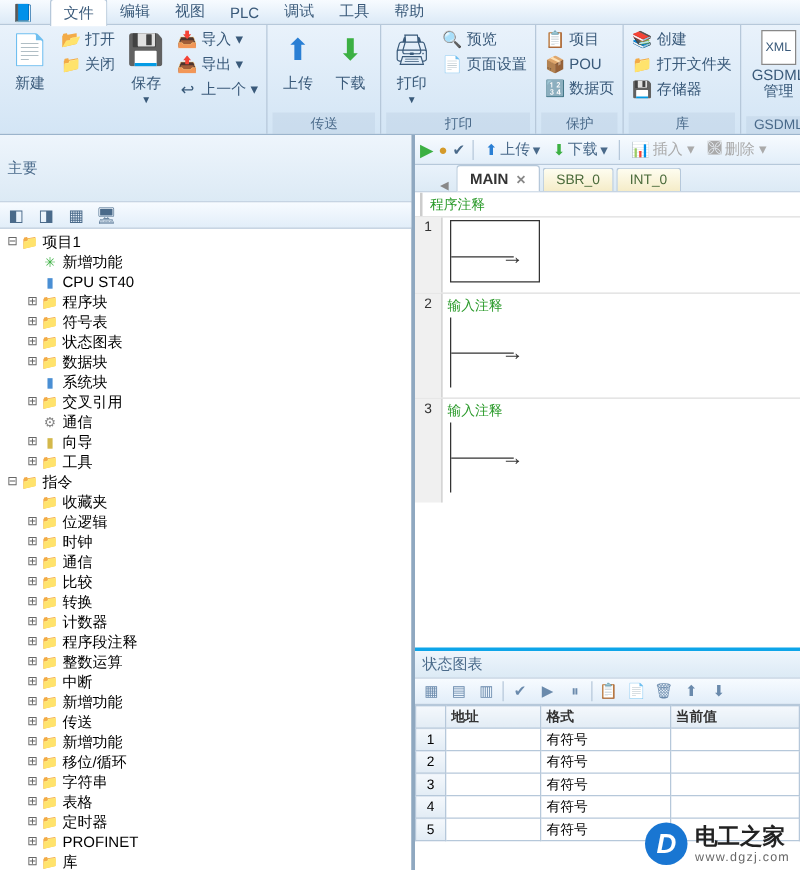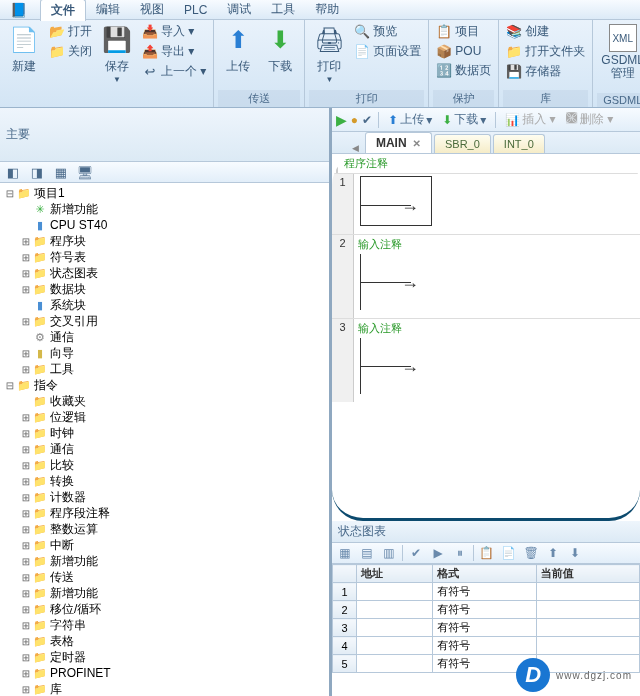--- a/index.html
+++ b/index.html
@@ -1,21 +1,21 @@
 <!DOCTYPE html>
 <html><head>
 <meta charset="utf-8">
 <style>
 * { box-sizing: border-box; margin: 0; padding: 0; font-family: "Microsoft YaHei", SimSun, Arial, sans-serif; font-size: 12px; }
 body { width: 640px; height: 696px; overflow: hidden; background: #fff; position: relative; }
 
 
 .menubar { height: 20px; background: linear-gradient(#f7fbff, #dceaf7); display: flex; align-items: center; padding-left: 40px; border-bottom: 1px solid #b6c8da; }
 .menubar .tab { padding: 2px 10px; color: #3a5a7a; cursor: pointer; }
-.menubar .tab.active { background: #fff; border: 1px solid #b6c8da; border-bottom: none; border-radius: 3px 3px 0 0; font-weight: bold; }
+.menubar .tab.active { background: #fff; border: 1px solid #b6c8da; border-bottom: none; border-radius: 3px 3px 0 0; }
 .app-icon { position: absolute; left: 4px; top: 0; width: 30px; height: 20px; display: flex; align-items: center; justify-content: center; font-size: 14px; color: #3a7abd; }
 
 
 .ribbon { height: 88px; background: linear-gradient(#e9f2fb, #d3e5f5); border-bottom: 1px solid #9bb4cc; display: flex; }
 .rgroup { border-right: 1px solid #b6c8da; display: flex; flex-direction: column; padding: 2px 4px 0; }
 .rgroup-body { flex: 1; display: flex; align-items: flex-start; gap: 2px; }
 .rgroup-title { text-align: center; font-size: 11px; color: #4a6a8a; padding: 1px 0; background: rgba(180,200,220,.3); }
 .bigbtn { display: flex; flex-direction: column; align-items: center; padding: 2px 4px; color: #3a5a7a; min-width: 36px; }
 .bigbtn .ico { width: 32px; height: 32px; display: flex; align-items: center; justify-content: center; font-size: 24px; margin-bottom: 2px; }
 .smallbtns { display: flex; flex-direction: column; gap: 1px; }
@@ -45,21 +45,21 @@
 .rtb .ico-run { color: #3cb043; font-size: 14px; }
 .rtb .ico-stop { color: #d49a2a; font-size: 12px; }
 
 
 .tabs { height: 22px; background: linear-gradient(#e9f2fb, #dceaf5); border-bottom: 1px solid #b6c8da; display: flex; align-items: flex-end; padding-left: 20px; }
 .tab2 { padding: 3px 10px; border: 1px solid #b6c8da; border-bottom: none; margin-right: 2px; background: linear-gradient(#fefdf0, #f5ecc8); color: #4a6a3a; font-size: 11px; border-radius: 3px 3px 0 0; }
 .tab2.active { background: #fff; font-weight: bold; color: #333; }
 .tab2 .close { margin-left: 6px; color: #888; font-size: 10px; }
 
 
-.editor { flex: 1; background: #fff; overflow: auto; border-bottom: 3px solid #0c4a6e; border-radius: 31px; }
+.editor { flex: 1; background: #fff; overflow: auto; border-bottom: 3px solid #0ea5e9; }
 .comment-row { padding: 2px 6px; color: #2a9a2a; font-size: 11px; border-left: 2px solid #ccc; margin-left: 4px; }
 .network { display: flex; border-top: 1px solid #ddd; }
 .nw-num { width: 22px; background: #f0f0f0; border-right: 1px solid #ccc; text-align: center; padding-top: 2px; color: #333; font-size: 11px; }
 .nw-body { flex: 1; padding: 2px 4px 8px; }
 .nw-comment { color: #2a9a2a; font-size: 11px; margin-bottom: 2px; }
 .ladder { height: 56px; position: relative; border: 1px solid #333; border-right: none; border-top: none; border-bottom: none; width: 72px; margin-left: 2px; }
 .ladder::before { content: ""; position: absolute; left: 0; top: 28px; width: 50px; height: 1px; background: #333; }
 .coil-arrow { position: absolute; left: 40px; top: 18px; font-size: 18px; color: #333; }
 .ladder-box { border: 1px solid #333; width: 72px; height: 50px; }
 
@@ -500,15 +500,16 @@
             </tbody>
           </table>
       </div>
     </div>
   </div>
 </div>
 
 <div class="watermark">
   <div class="logo">D</div>
   <div>
+    <div class="txt1">电工之家</div>
     <div class="txt2">www.dgzj.com</div>
   </div>
 </div>
 
 </body></html>

